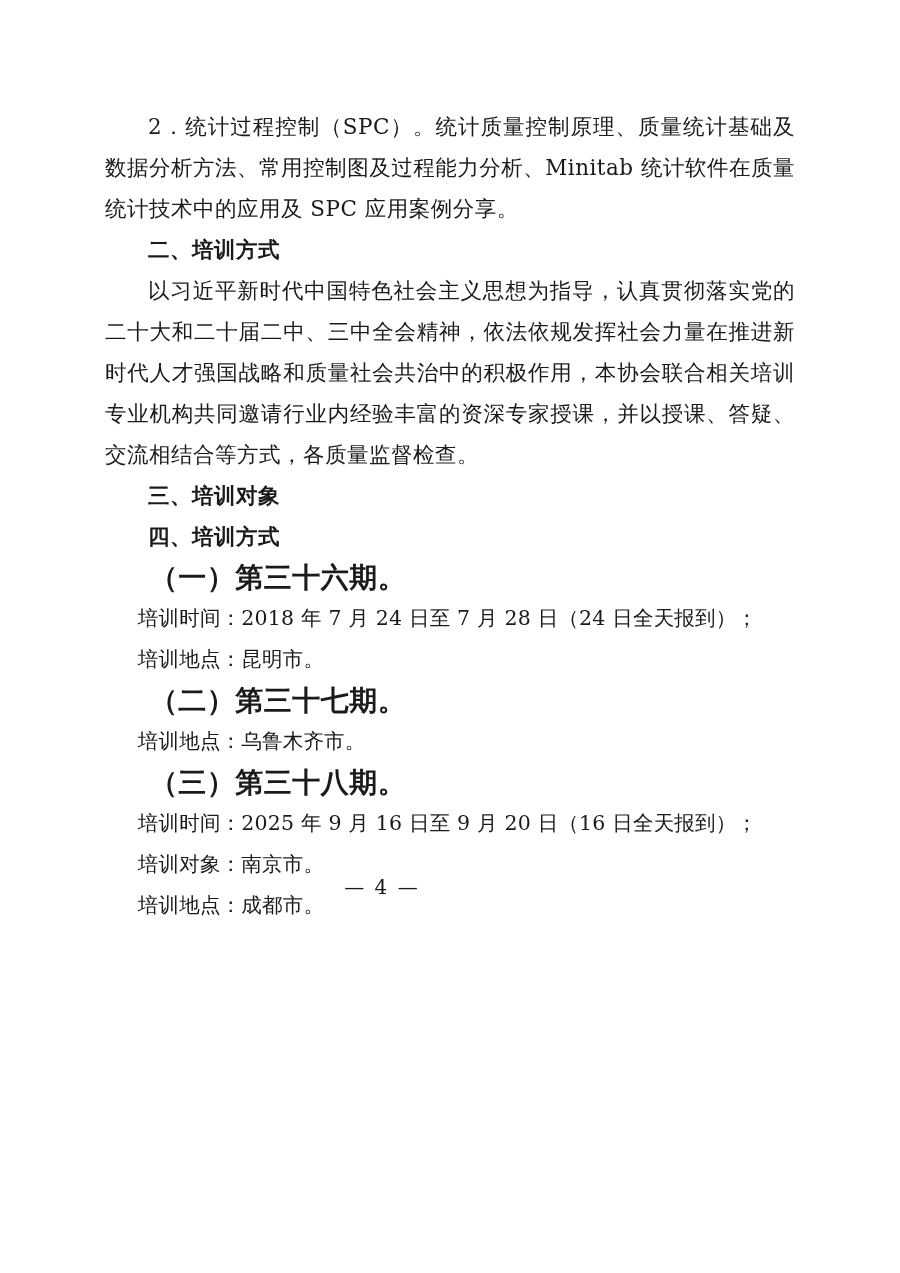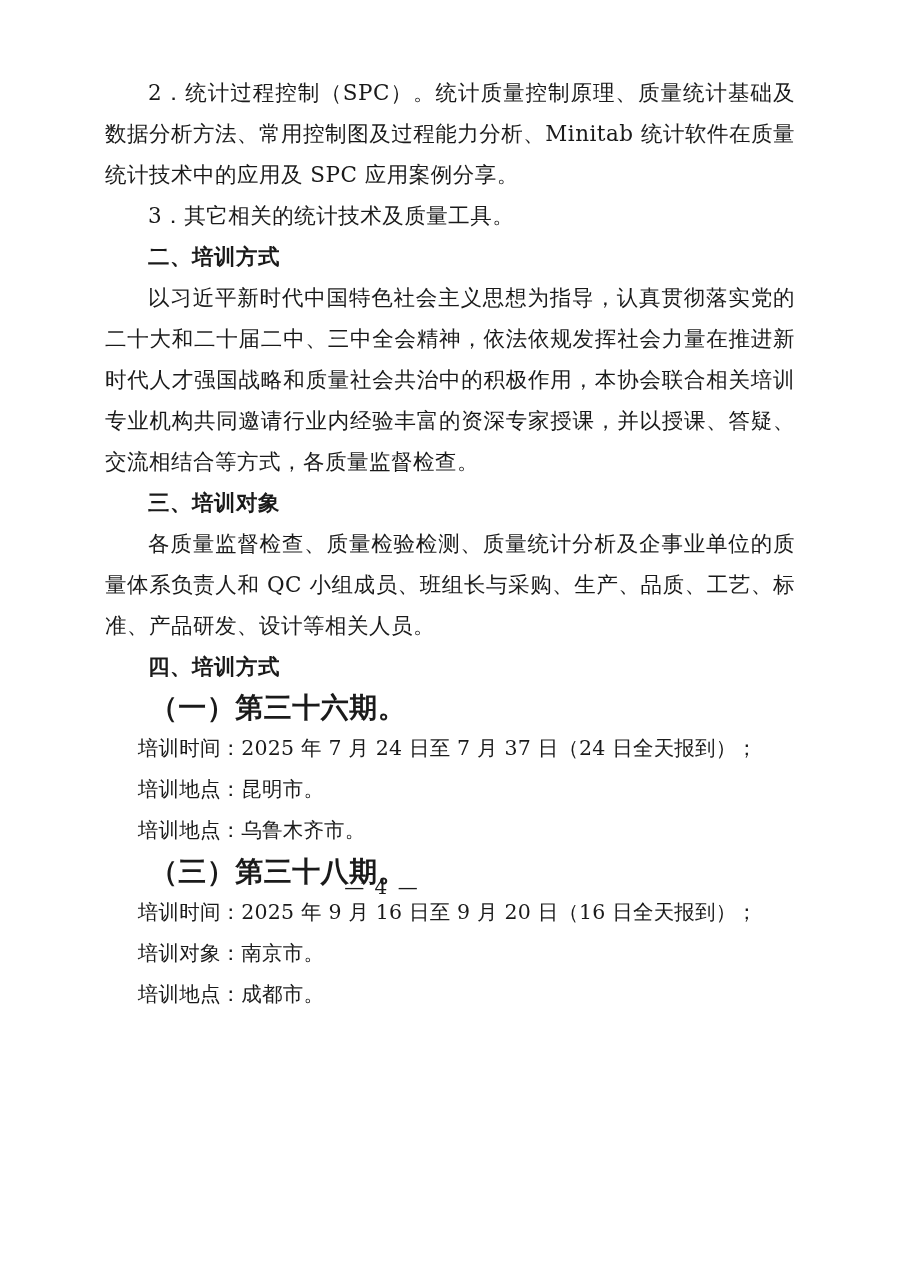--- a/index.html
+++ b/index.html
@@ -12,21 +12,21 @@
     height: 1273px;
     font-family: "DejaVu Serif", "Liberation Serif", serif;
     color: #1a1a1a;
     position: relative;
     overflow: hidden;
   }
   .page {
     width: 900px;
     height: 961px;
     box-sizing: border-box;
-    padding: 72px 105px 0 105px;
+    padding: 106px 105px 0 105px;
     position: relative;
   }
   .body-text {
     font-size: 21.5px;
     line-height: 41px;
     letter-spacing: 0.5px;
     text-align: justify;
     text-justify: inter-ideograph;
   }
   p {
@@ -72,36 +72,35 @@
 </style>
 </head>
 <body>
 
 <div class="page">
 
   <div class="body-text">
 
     <p class="indent">2．统计过程控制（SPC）。统计质量控制原理、质量统计基础及数据分析方法、常用控制图及过程能力分析、Minitab 统计软件在质量统计技术中的应用及 SPC 应用案例分享。</p>
 
-    <p class="indent">3．其它相关的统计技术及质量工具。</p>
 
     <p class="heading">二、培训方式</p>
 
     <p class="indent">以习近平新时代中国特色社会主义思想为指导，认真贯彻落实党的二十大和二十届二中、三中全会精神，依法依规发挥社会力量在推进新时代人才强国战略和质量社会共治中的积极作用，本协会联合相关培训专业机构共同邀请行业内经验丰富的资深专家授课，并以授课、答疑、交流相结合等方式，各质量监督检查。</p>
 
     <p class="heading">三、培训对象</p>
 
-    <p class="indent">各质量监督检查、质量检验检测、质量统计分析及企事业单位的质量体系负责人和 QC 小组成员、班组长与采购、生产、品质、工艺、标准、产品研发、设计等相关人员。</p>
 
     <p class="heading">四、培训方式</p>
 
     <p class="sub-heading">（一）第三十六期。</p>
-    <p class="detail-line">培训时间：2025 年 7 月 24 日至 7 月 37 日（24 日全天报到）；</p>
+    <p class="detail-line">培训时间：2018 年 7 月 24 日至 7 月 28 日（24 日全天报到）；</p>
     <p class="detail-line">培训地点：昆明市。</p>
 
+    <p class="sub-heading">（二）第三十七期。</p>
     <p class="detail-line">培训地点：乌鲁木齐市。</p>
 
     <p class="sub-heading">（三）第三十八期。</p>
     <p class="detail-line">培训时间：2025 年 9 月 16 日至 9 月 20 日（16 日全天报到）；</p>
     <p class="detail-line">培训对象：南京市。</p>
 
     <p class="detail-line">培训地点：成都市。</p>
 
   </div>
 

